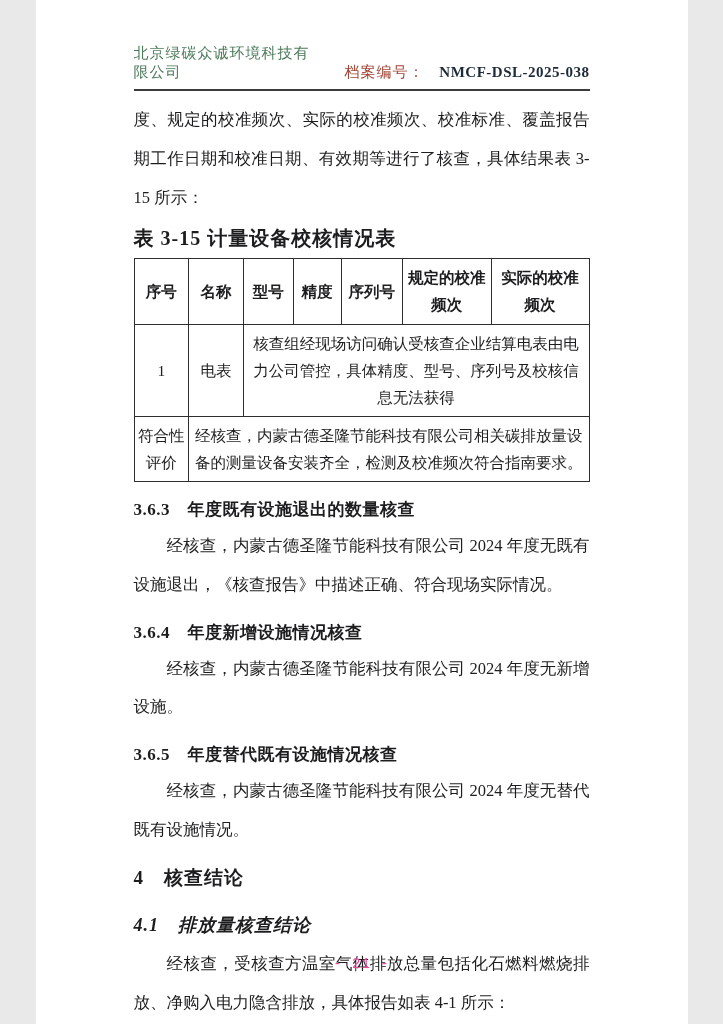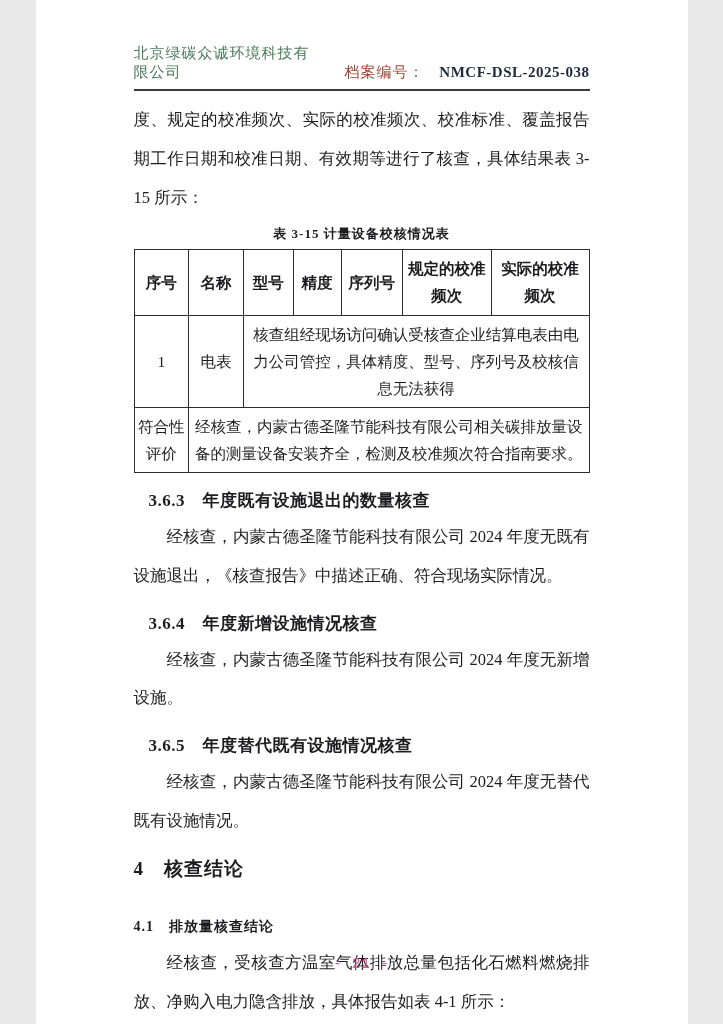--- a/index.html
+++ b/index.html
@@ -29,50 +29,51 @@
   
   .para {
     font-size:16.5px; line-height:2.35;
     text-align:justify; text-justify:inter-ideograph;
     margin:10px 0 6px 0;
   }
   .para.indent { text-indent:2em; margin:2px 0 4px 0; }
 
   
   .tbl-caption {
-    text-align:center; font-weight:bold; font-size:13px;
+    font-weight:bold; font-size:20px;
     margin:8px 0 6px 0; letter-spacing:1px;
   }
 
   
   table.doc-table {
     width:100%; border-collapse:collapse; table-layout:fixed;
   }
   table.doc-table th, table.doc-table td {
     border:1.6px solid #2e2e2e;
     text-align:center; vertical-align:middle;
     font-size:15.5px; line-height:1.75;
     padding:5px 3px;
     word-break:break-all;
   }
   table.doc-table th { font-weight:bold; }
   .cell-note { font-size:15.5px; }
 
   
   .h3 {
     font-size:17px; font-weight:bold; letter-spacing:0.5px;
-    margin:16px 0 6px 15px;
+    margin:16px 0 6px 0;
   }
   .h2 {
     font-size:19px; font-weight:bold; letter-spacing:1px;
     margin:15px 0 10px 0;
   }
   .h3b {
-    font-size:14px; font-weight:bold; letter-spacing:1px;
-    margin:36px 0 8px 0;
+    font-size:18px; font-weight:bold; letter-spacing:1px;
+    margin:22px 0 8px 0;
+    font-style:italic;
   }
   .h4 {
     font-size:16.5px; font-weight:bold; letter-spacing:0.5px;
     margin:14px 0 6px 0;
   }
 
   
   table.doc-table .tall { height:36px; }
   table.doc-table th.year-cell, table.doc-table th.verified-cell { font-size:16px; }
 

